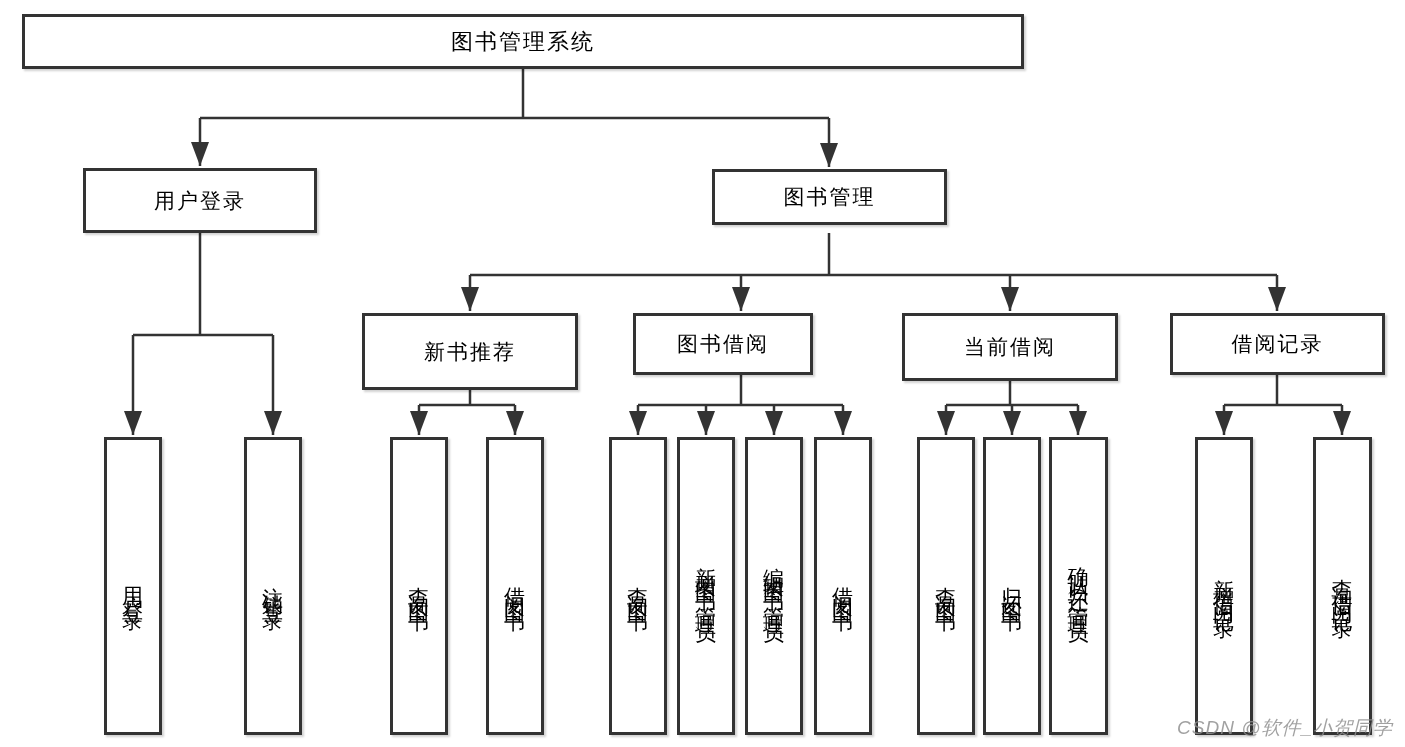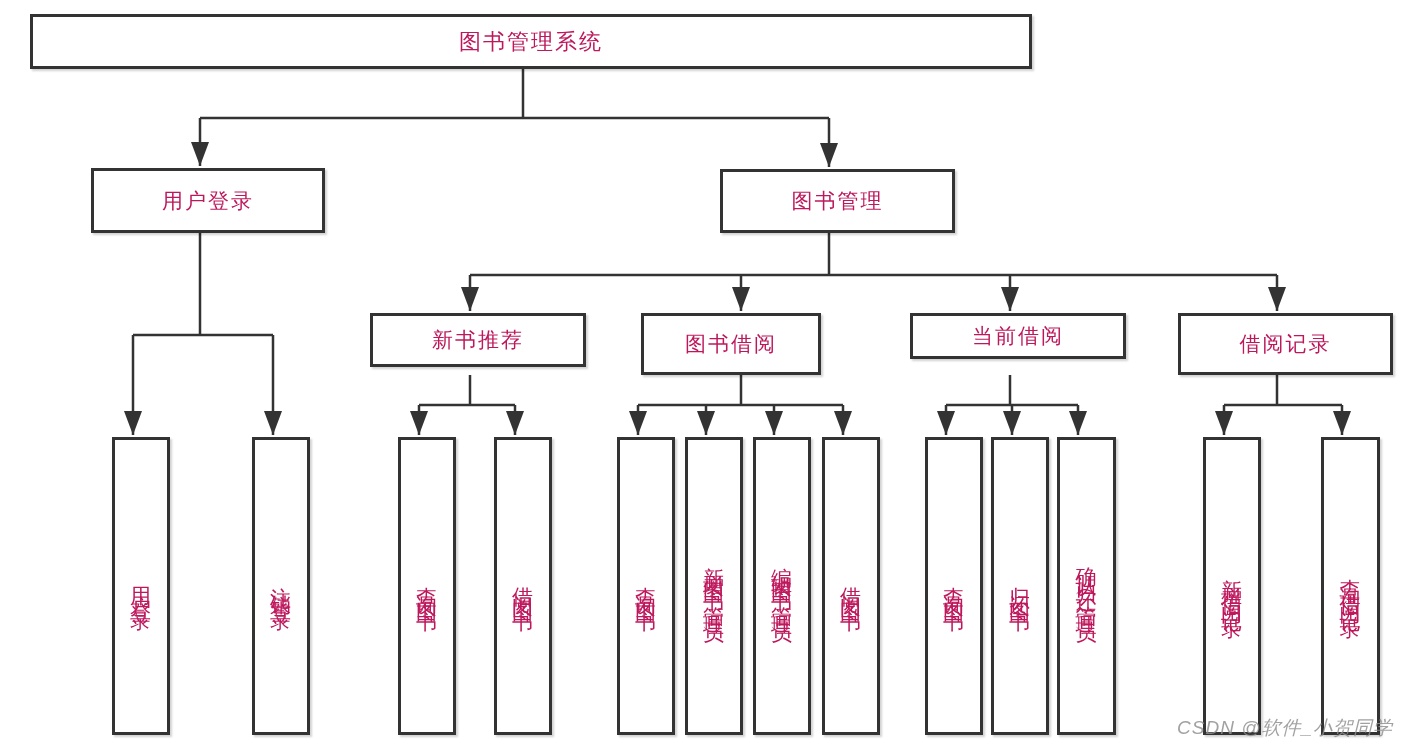--- a/index.html
+++ b/index.html
@@ -15,31 +15,30 @@
     position: absolute;
     left: 0; top: 0;
     width: 1405px; height: 747px;
     z-index: 1;
   }
   .node {
     position: absolute;
     box-sizing: border-box;
     background: #ffffff;
     border: 3px solid #333333;
-    color: #be185d;
+    color: #000000;
     display: flex;
     align-items: center;
     justify-content: center;
     text-align: center;
     font-size: 21px;
     letter-spacing: 2px;
     box-shadow: 2px 2px 2px rgba(0,0,0,0.18);
     z-index: 2;
     white-space: nowrap;
-    margin-left: 8px;
   }
   .node.root { font-size: 22px; }
   .node.v {
     writing-mode: vertical-rl;
     text-orientation: mixed;
     letter-spacing: 8px;
     white-space: normal;
     line-height: 1.0;
   }
   .watermark {
@@ -102,25 +101,25 @@
       <path d="M1012 405 V435" marker-end="url(#arw)"></path>
       <path d="M1078 405 V435" marker-end="url(#arw)"></path>
       <path d="M1224 405 V435" marker-end="url(#arw)"></path>
       <path d="M1342 405 V435" marker-end="url(#arw)"></path>
     </g>
   </svg>
 
   <div class="node root" style="left:22px; top:14px; width:1002px; height:55px;">图书管理系统</div>
 
   <div class="node" style="left:83px; top:168px; width:234px; height:65px;">用户登录</div>
-  <div class="node" style="left:712px; top:169px; width:235px; height:64px;">图书管理</div>
+  <div class="node" style="left:712px; top:169px; width:235px; height:56px;">图书管理</div>
 
-  <div class="node" style="left:362px; top:313px; width:216px; height:54px;">新书推荐</div>
+  <div class="node" style="left:362px; top:313px; width:216px; height:77px;">新书推荐</div>
   <div class="node" style="left:633px; top:313px; width:180px; height:62px;">图书借阅</div>
-  <div class="node" style="left:902px; top:313px; width:216px; height:46px;">当前借阅</div>
+  <div class="node" style="left:902px; top:313px; width:216px; height:68px;">当前借阅</div>
   <div class="node" style="left:1170px; top:313px; width:215px; height:62px;">借阅记录</div>
 
   <div class="node v" style="left:104px; top:437px; width:58px; height:298px;">用户登录</div>
   <div class="node v" style="left:244px; top:437px; width:58px; height:298px;">注销登录</div>
 
   <div class="node v" style="left:390px; top:437px; width:58px; height:298px;">查询图书</div>
   <div class="node v" style="left:486px; top:437px; width:58px; height:298px;">借阅图书</div>
 
   <div class="node v" style="left:609px; top:437px; width:58px; height:298px;">查询图书</div>
   <div class="node v" style="left:677px; top:437px; width:58px; height:298px;">新增图书（管理员）</div>

